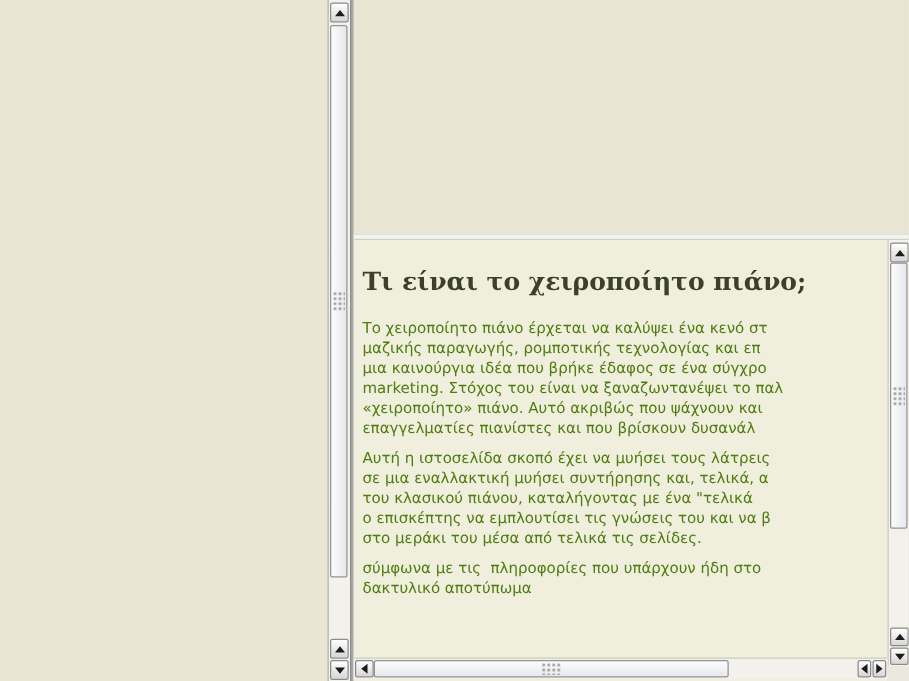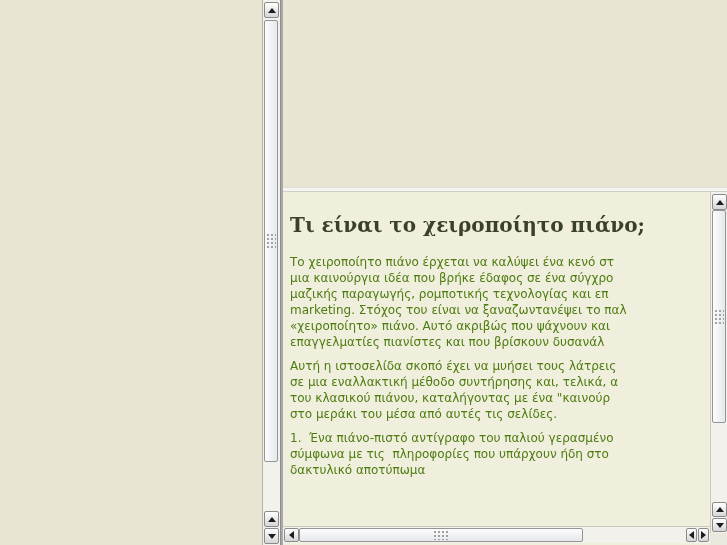--- a/index.html
+++ b/index.html
@@ -88,34 +88,34 @@
   <div id="right-frame">
 
     <div id="divider"></div>
 
     <div id="text-panel">
       <div id="article">
         <h1 class="doc-heading">Τι είναι το χειροποίητο πιάνο;</h1>
         <div id="article-paragraphs">
             <div class="para">
               <div class="line">Το χειροποίητο πιάνο έρχεται να καλύψει ένα κενό στ</div>
+              <div class="line">μαζικής παραγωγής, ρομποτικής τεχνολογίας και επ</div>
               <div class="line">μια καινούργια ιδέα που βρήκε έδαφος σε ένα σύγχρο</div>
-              <div class="line">μαζικής παραγωγής, ρομποτικής τεχνολογίας και επ</div>
               <div class="line">marketing. Στόχος του είναι να ξαναζωντανέψει το παλ</div>
               <div class="line">«χειροποίητο» πιάνο. Αυτό ακριβώς που ψάχνουν και</div>
               <div class="line">επαγγελματίες πιανίστες και που βρίσκουν δυσανάλ</div>
             </div>
             <div class="para">
               <div class="line">Αυτή η ιστοσελίδα σκοπό έχει να μυήσει τους λάτρεις</div>
-              <div class="line">σε μια εναλλακτική μέθοδο συντήρησης και, τελικά, α</div>
-              <div class="line">του κλασικού πιάνου, καταλήγοντας με ένα "καινούρ</div>
-              <div class="line">στο μεράκι του μέσα από αυτές τις σελίδες.</div>
+              <div class="line">σε μια εναλλακτική μυήσει συντήρησης και, τελικά, α</div>
+              <div class="line">του κλασικού πιάνου, καταλήγοντας με ένα "τελικά</div>
+              <div class="line">ο επισκέπτης να εμπλουτίσει τις γνώσεις του και να β</div>
+              <div class="line">στο μεράκι του μέσα από τελικά τις σελίδες.</div>
             </div>
             <div class="para">
-              <div class="line">1.  Ένα πιάνο-πιστό αντίγραφο του παλιού γερασμένο</div>
               <div class="line">σύμφωνα με τις  πληροφορίες που υπάρχουν ήδη στο</div>
               <div class="line">δακτυλικό αποτύπωμα</div>
             </div>
           </div>
       </div>
     </div>
 
     <div id="right-vscroll">
       <div class="sb-btn" style="left:1px;top:2px;width:15px;height:16px;">
         <span class="arr arr-up"></span>

